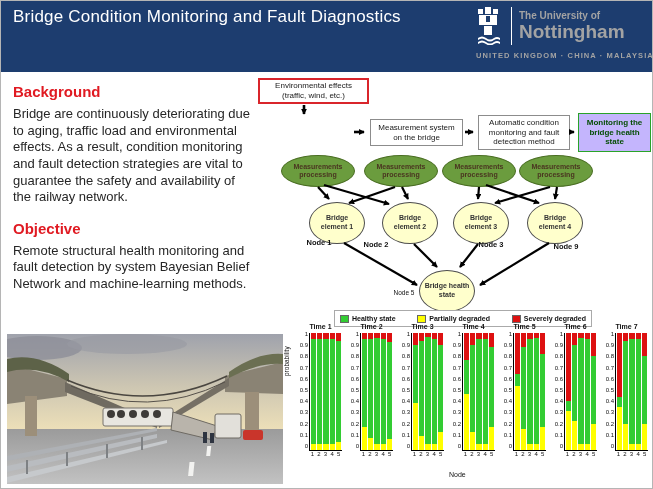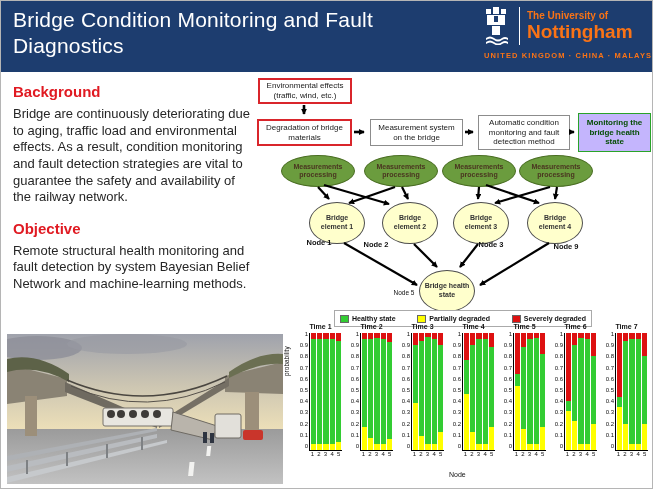--- a/index.html
+++ b/index.html
@@ -1,22 +1,22 @@
 <!DOCTYPE html>
 <html><head>
 <meta charset="utf-8">
 <style>
   html,body{margin:0;padding:0;background:#e9e9e9;font-family:"Liberation Sans",sans-serif;}
   .slide{position:relative;width:653px;height:489px;background:#fff;border:1px solid #b5b5b5;
          box-sizing:border-box;overflow:hidden;font-family:"Liberation Sans",sans-serif;}
   
   .header{position:absolute;left:0;top:0;width:653px;height:71px;background:#1d3d6f;}
-  .title{position:absolute;left:12px;top:6px;width:470px;color:#fff;font-size:21px;line-height:1.22;
+  .title{position:absolute;left:12px;top:6px;width:470px;color:#fff;font-size:17px;line-height:1.22;
          font-weight:400;letter-spacing:.2px;}
-  .logo{position:absolute;right:10px;top:6px;width:160px;height:60px;color:#f97316;}
+  .logo{position:absolute;right:18px;top:6px;width:160px;height:60px;color:#a3a3a3;}
   .logo-row{display:flex;align-items:center;gap:7px;}
   .castle{width:28px;height:38px;flex:0 0 auto;}
   .logo-sep{width:1px;height:38px;background:#fff;}
   .logo-small{font-size:10px;font-weight:700;line-height:1.05;}
   .logo-big{font-size:19px;font-weight:700;line-height:1.0;}
   .logo-tag{margin-top:6px;font-size:7.5px;letter-spacing:1.1px;font-weight:700;white-space:nowrap;}
   
   .lcol{position:absolute;left:12px;top:82px;width:238px;}
   .h-red{color:#e01a22;font-weight:700;font-size:15px;margin:0 0 6px 0;}
   .body-text{color:#262626;font-size:13px;line-height:1.28;margin:0 0 14px 0;}
@@ -153,22 +153,21 @@
     <g fill="#f2f2f0">
       <rect x="196" y="128" width="5" height="14" transform="skewX(-6)"></rect>
       <rect x="212" y="112" width="4" height="10" transform="skewX(-6)"></rect>
     </g>
     <g fill="#2e3440">
       <rect x="196" y="98" width="4" height="11"></rect>
         <rect x="203" y="99" width="4" height="10"></rect>
     </g>
   </svg>
 
-  <div class="fc-box fc-red" style="left:257px;top:77px;width:94px;height:26px;">Environmental effects (traffic, wind, etc.)</div>
-  <div class="fc-box fc-red" style="left:256px;top:118px;width:95px;height:27px;">Degradation of bridge materials</div>
+  <div class="fc-box fc-red" style="left:257px;top:77px;width:111px;height:26px;">Environmental effects (traffic, wind, etc.)</div>
   <div class="fc-box fc-gray" style="left:369px;top:118px;width:93px;height:27px;">Measurement system on the bridge</div>
   <div class="fc-box fc-gray" style="left:477px;top:114px;width:92px;height:35px;">Automatic condition monitoring and fault detection method</div>
   <div class="fc-box fc-green" style="left:577px;top:112px;width:73px;height:39px;">Monitoring the bridge health state</div>
 
   <div class="ellipse mp" style="left:280px;top:154px;">Measurements processing</div>
   <div class="ellipse mp" style="left:363px;top:154px;">Measurements processing</div>
   <div class="ellipse mp" style="left:441px;top:154px;">Measurements processing</div>
   <div class="ellipse mp" style="left:518px;top:154px;">Measurements processing</div>
   <div class="ellipse be" style="left:308px;top:201px;">Bridge element 1</div>
   <div class="ellipse be" style="left:381px;top:201px;">Bridge element 2</div>

